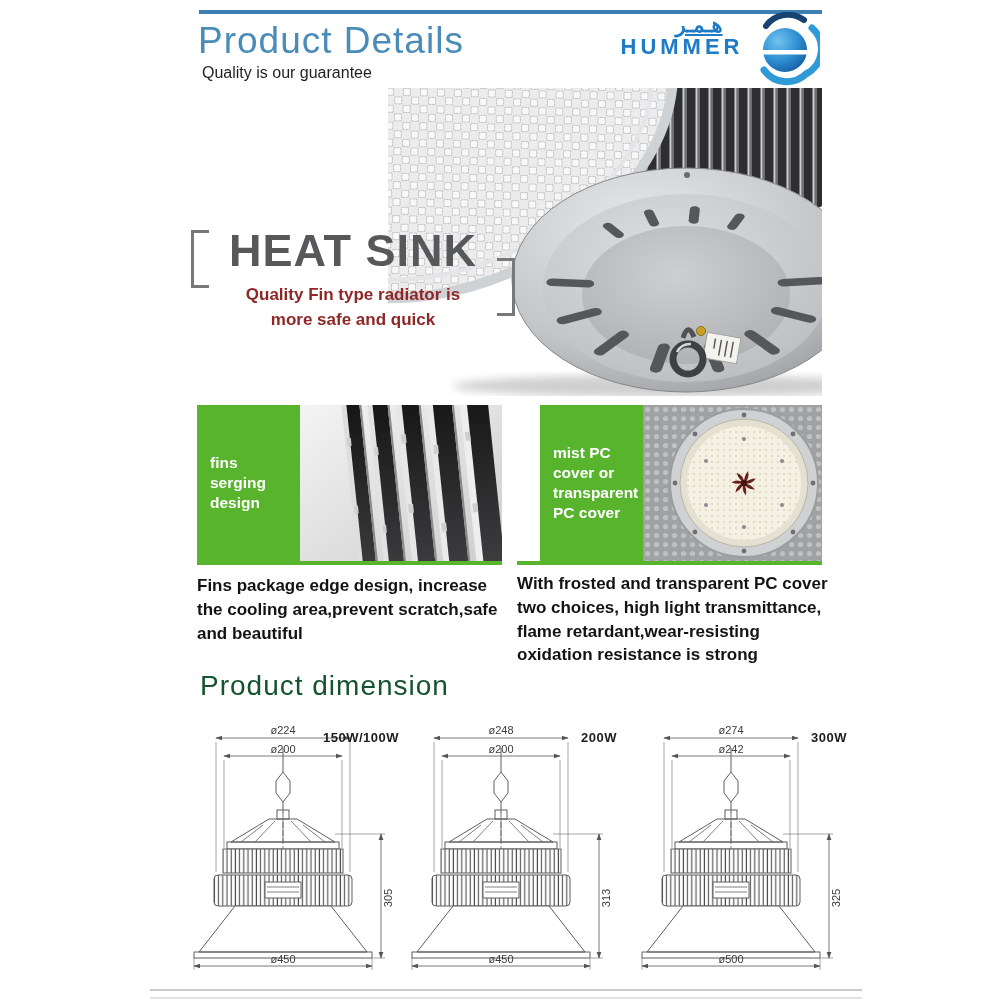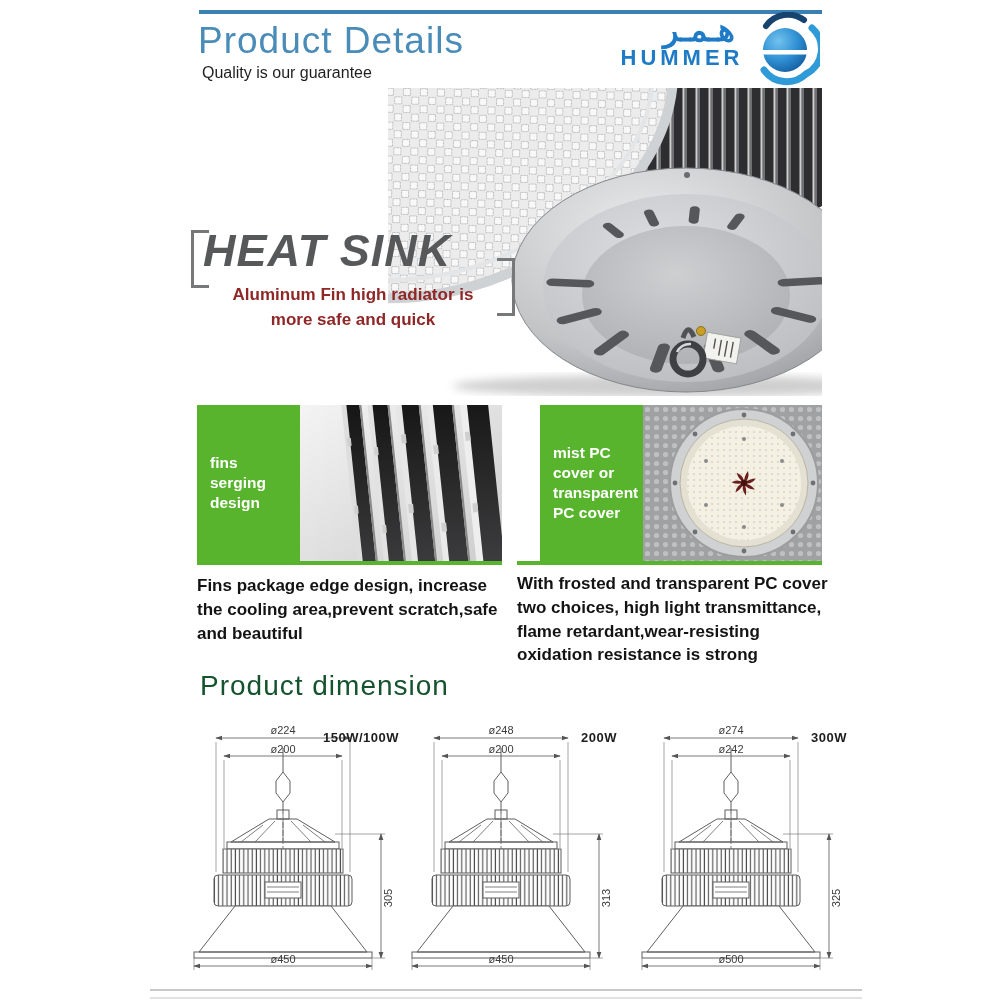--- a/index.html
+++ b/index.html
@@ -5,28 +5,28 @@
   html,body{margin:0;padding:0;background:#fff;}
   .page{position:relative;width:892px;height:1000px;background:#ffffff;overflow:hidden;
         font-family:"Liberation Sans",sans-serif;color:#1a1a1a;}
   .abs{position:absolute;}
 
   
   .toprule{left:199px;top:10px;width:623px;height:4px;background:#3c7fb2;}
   .page-title{left:198px;top:20px;font-size:37px;font-weight:400;color:#4a8cb8;letter-spacing:1px;}
   .page-subtitle{left:202px;top:64px;font-size:16px;color:#1f1f1f;}
   .brand{left:612px;top:14px;width:140px;text-align:center;color:#1f7bc6;line-height:1;}
-  .brand .ar{font-size:32px;font-weight:700;letter-spacing:4px;margin-left:34px;}
+  .brand .ar{font-size:21px;font-weight:700;letter-spacing:4px;margin-left:34px;text-decoration:underline;}
   .brand .latin{font-size:22px;font-weight:800;letter-spacing:4px;margin-top:1px;}
   .globe{left:752px;top:12px;}
 
   
   .hero-photo{left:388px;top:88px;}
   .heatsink{left:203px;top:228px;width:300px;}
-  .hs-row{position:relative;text-align:left;font-style:italic;}
+  .hs-row{position:relative;text-align:center;}
   .hs-title{font-size:45px;font-weight:800;color:#57585a;letter-spacing:1px;line-height:1;}
   .hs-brk{position:absolute;width:15px;height:52px;}
   .hs-brk.l{left:-12px;top:2px;border-left:3px solid #77787a;border-top:3px solid #77787a;border-bottom:3px solid #77787a;}
   .hs-brk.r{right:-12px;top:30px;border-right:3px solid #77787a;border-top:3px solid #77787a;border-bottom:3px solid #77787a;}
   .hs-sub{margin-top:10px;text-align:center;font-size:17px;font-weight:700;color:#8f2727;line-height:1.45;}
 
   
   .card{top:405px;width:305px;height:160px;display:flex;border-bottom:4px solid #58b32d;box-sizing:border-box;}
   .card1{left:197px;} .card2{left:517px;padding-left:23px;}
   .card-label{width:103px;background:#58b32d;color:#fff;font-size:15.5px;font-weight:700;
@@ -203,21 +203,21 @@
     <path d="M289,264 a15,15 0 0 1 14,-8" stroke="#d7d8da" stroke-width="2.5" fill="none"></path>
   </svg>
 
   <div class="abs heatsink">
     <div class="hs-row">
       <span class="hs-brk l"></span>
       <span class="hs-brk r"></span>
       <div class="hs-title">HEAT SINK</div>
     </div>
     <div class="hs-sub">
-      <div>Aluminum Fin high radiator is</div>
+      <div>Quality Fin type radiator is</div>
       <div>more safe and quick</div>
     </div>
   </div>
 
   <div class="abs card card1">
     <div class="card-label">fins serging design</div>
     <div class="card-photo">
       <svg width="202" height="156" viewBox="0 0 202 156">
         <defs>
           <linearGradient id="finbg" x1="0" y1="0" x2="1" y2="1">

